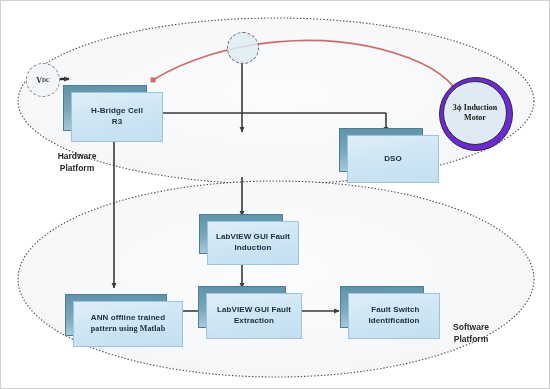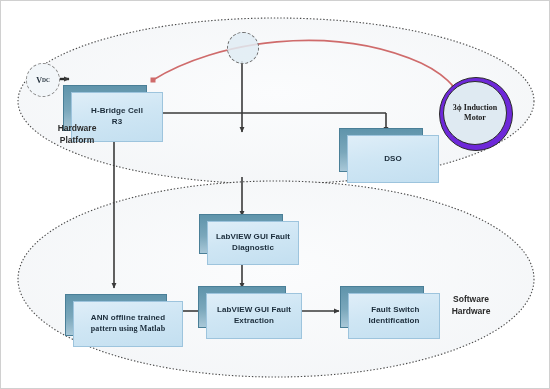--- a/index.html
+++ b/index.html
@@ -47,20 +47,21 @@
 
   
   .grp-label{
     position:absolute;
     font-size:8.5px;
     font-weight:bold;
     color:#2a2a2a;
     text-align:center;
     line-height:1.4;
     white-space:pre-line;
+    margin-top:28px;
   }
 
   
   .vdc{
     position:absolute;
     width:32px;height:32px;
     border:1px dashed #8a8a8a;
     border-radius:50%;
     background:#f2f6f9;
     display:flex;align-items:center;justify-content:center;
@@ -182,21 +183,21 @@
 
       </div>
     </div>
   </div>
 
   <div class="box" style="left:198px;top:213px;width:82px;height:38px;">
     <div class="back"></div>
     <div class="front">
       <div>
         <span style="display: block;">LabVIEW GUI Fault</span>
-        <span style="display: block;">Diagnostic</span>
+        <span style="display: block;">Induction</span>
       </div>
     </div>
   </div>
 
   <div class="box" style="left:64px;top:293px;width:100px;height:40px;">
     <div class="back"></div>
     <div class="front">
       <div>
         <span style="display: block;">ANN offline trained</span>
         <span style="display: block; font-family: Liberation Serif, serif;">pattern using Matlab</span>
@@ -221,15 +222,15 @@
         <span style="display: block; text-align: right;">Fault Switch</span>
         <span style="display: block;">Identification</span>
       </div>
     </div>
   </div>
 
   <div class="grp-label" style="left:38px;top:122px;width:76px;">Hardware
 Platform</div>
 
   <div class="grp-label" style="left:432px;top:293px;width:76px;">Software
-Hardware</div>
+Platform</div>
 
 </div>
 
 </body></html>

